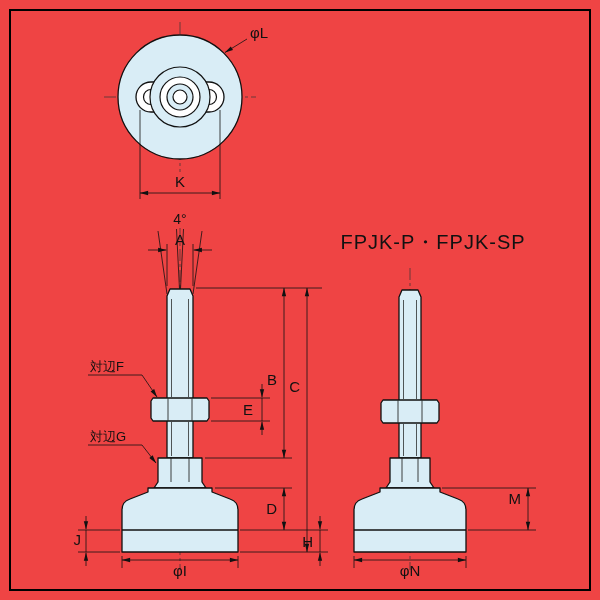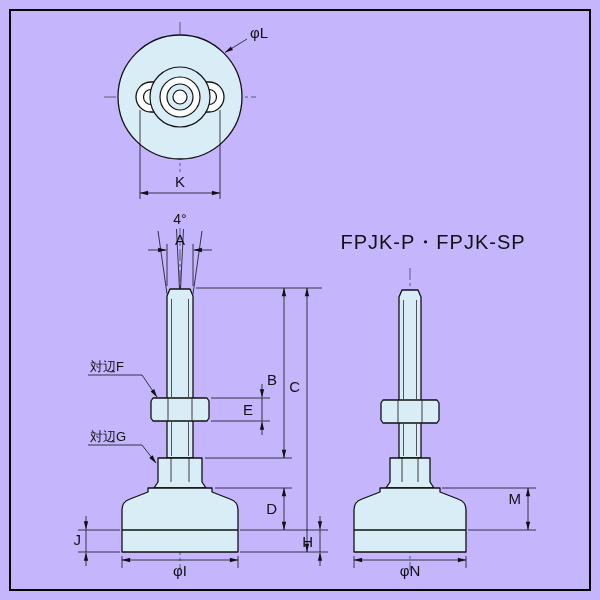--- a/index.html
+++ b/index.html
@@ -1,16 +1,16 @@
 <!DOCTYPE html>
 <html><head>
 <meta charset="utf-8">
 <style>
   html,body { margin:0; padding:0; background:#ffffff; }
-  .page { width:600px; height:600px; position:relative; background:#c4b5fd; overflow:hidden; }
+  .page { width:600px; height:600px; position:relative; background:#ef4444; overflow:hidden; }
   svg { display:block; }
   svg text { font-family:"Liberation Sans","DejaVu Sans",sans-serif; fill:#111; }
   .part   { fill:#d9edf6; stroke:#111; stroke-width:1.3; stroke-linejoin:round; }
   .hole   { fill:#ffffff; stroke:#111; stroke-width:1.3; }
   .ring-b { fill:#d9edf6; stroke:#111; stroke-width:1.2; }
   .ring-w { fill:#ffffff; stroke:#111; stroke-width:1.2; }
   .ln     { stroke:#111; stroke-width:1.3; fill:none; }
   .thin   { stroke:#111; stroke-width:0.8; fill:none; }
   .thread { stroke:#111; stroke-width:0.7; fill:none; }
   .ext    { stroke:#111; stroke-width:0.8; fill:none; }

